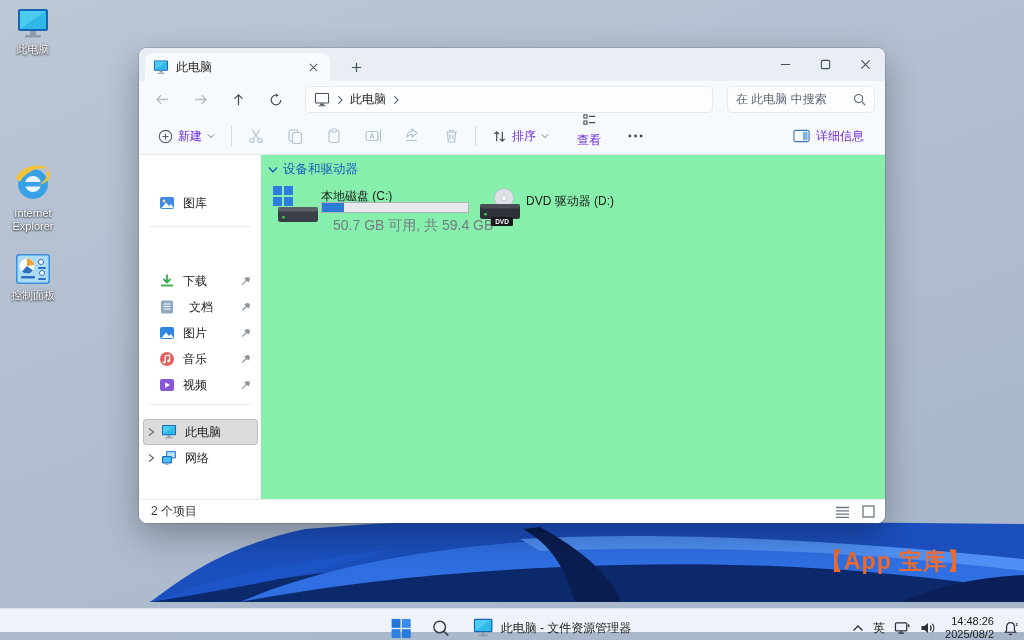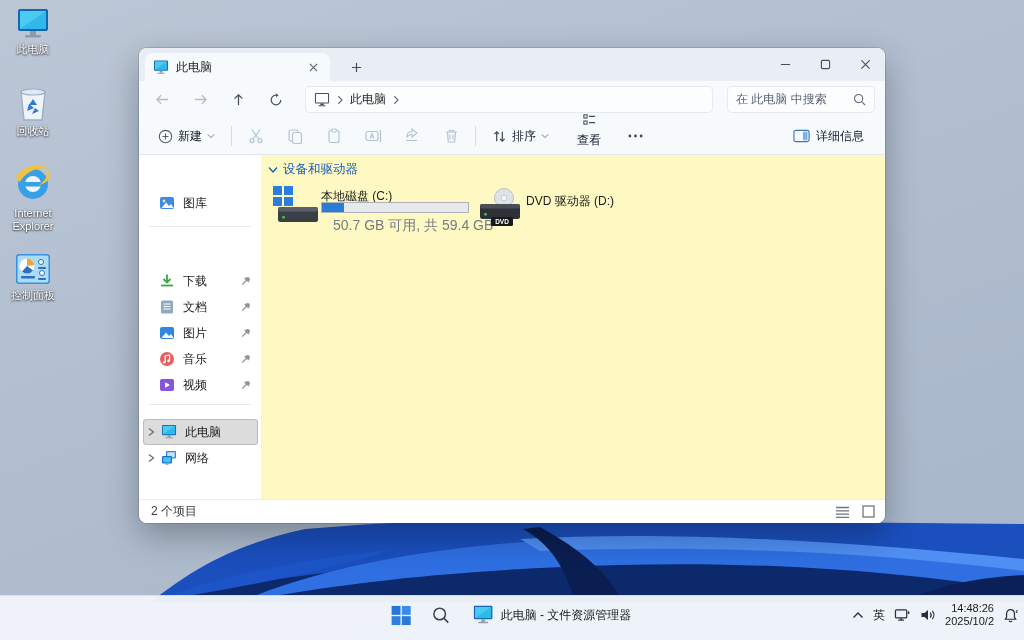--- a/index.html
+++ b/index.html
@@ -29,46 +29,46 @@
   .addressbar { margin-left:14px; width:408px; height:27px; background:rgba(255,255,255,.65); border:1px solid rgba(130,140,155,.18); border-radius:5px; display:flex; align-items:center; padding:0 8px; gap:6px; }
   .crumb { font-size:12px; }
   .searchbox { margin-left:auto; margin-right:10px; width:148px; height:27px; background:rgba(255,255,255,.65); border:1px solid rgba(130,140,155,.18); border-radius:5px; display:flex; align-items:center; padding:0 8px; }
   .searchbox .ph { flex:1; color:#5d6774; font-size:12px; }
 
   .toolbar { position:absolute; left:0; top:70px; right:0; height:37px; background:#f7fafd; border-bottom:1px solid #e3e7ed; display:flex; align-items:center; }
   .tb-btn { display:flex; align-items:center; gap:5px; padding:5px 7px; border-radius:5px; }
   .tb-btn.first { margin-left:12px; }
   .tb-ico-btn { width:30px; height:28px; display:flex; align-items:center; justify-content:center; border-radius:5px; }
   .tb-divider { width:1px; height:20px; background:#d7dce3; margin:0 9px; }
-  .tb-label { font-size:12px; color:#0f172a; }
+  .tb-label { font-size:12px; color:#6d28d9; }
   .details-btn { margin-left:auto; margin-right:14px; display:flex; align-items:center; gap:6px; padding:5px 7px; border-radius:5px; }
 
   .sidebar { position:absolute; left:0; top:107px; width:122px; bottom:24px; background:#fff; }
   .sb-row { position:absolute; left:4px; right:3px; height:26px; display:flex; align-items:center; border-radius:4px; }
   .sb-row .sb-ico { width:16px; height:16px; margin-left:16px; flex:0 0 16px; }
   .sb-row.tree .sb-ico { margin-left:0; }
   .sb-label { margin-left:8px; font-size:12px; flex:1; white-space:nowrap; overflow:hidden; }
   .sb-pin { width:12px; height:12px; margin-right:6px; flex:0 0 12px; }
   .sb-chevron { width:10px; height:10px; margin-left:3px; margin-right:5px; flex:0 0 10px; }
   .sb-divider { position:absolute; left:10px; right:10px; height:1px; background:#e6e9ee; }
   .sb-row.selected { background:#dcdcdc; box-shadow:0 0 0 1px #bdbdbd inset; }
 
-  .content { position:absolute; left:122px; top:107px; right:0; bottom:24px; background:#fef9c3; }
+  .content { position:absolute; left:122px; top:107px; right:0; bottom:24px; background:#86efac; }
   .group-header { position:absolute; left:7px; top:6px; display:flex; align-items:center; gap:5px; color:#1a5cbe; font-size:12.5px; }
   .drive-name { position:absolute; font-size:12px; color:#1b1b1b; white-space:nowrap; }
   .drive-bar { position:absolute; width:148px; height:11px; background:#e7e9ec; border:1px solid #aeb3ba; }
   .drive-fill { height:100%; background:#2a7cd4; }
   .drive-cap { position:absolute; font-size:14px; color:#757b83; white-space:nowrap;margin-left:12px; }
 
   .statusbar { position:absolute; left:0; right:0; bottom:0; height:24px; background:#fff; border-top:1px solid #ececec; display:flex; align-items:center; }
   .status-count { margin-left:12px; font-size:12px; color:#3c3c3c; }
   .status-views { margin-left:auto; margin-right:10px; display:flex; gap:12px; align-items:center; }
 
   
-  .taskbar { position:absolute; left:0; bottom:0; width:1024px; height:45px; background:rgba(241,245,250,.97); border-top:1px solid rgba(0,0,0,.08); }
+  .taskbar { position:absolute; left:0; bottom:8px; width:1024px; height:24px; background:rgba(241,245,250,.97); border-top:1px solid rgba(0,0,0,.08); }
   .tb-center { position:absolute; left:50%; top:0; transform:translateX(-50%); height:38px; display:flex; align-items:center; gap:6px; }
   .task-btn { height:32px; min-width:34px; display:flex; align-items:center; justify-content:center; border-radius:5px; padding:0 5px; }
   .task-app { display:flex; align-items:center; gap:7px; padding:0 9px; }
   .task-app .app-title { font-size:12px; white-space:nowrap; }
   .tray { position:absolute; right:6px; top:0; height:38px; display:flex; align-items:center; gap:9px; }
   .tray-ime { font-size:12px; }
   .tray-clock { text-align:right; font-size:11px; line-height:13px; }
 </style>
 </head>
 <body>
@@ -89,30 +89,20 @@
     <svg width="34" height="32" viewBox="0 0 34 32">
       <rect x="2" y="1" width="30" height="22" rx="2" fill="#1565b4"></rect>
       <rect x="4" y="3" width="26" height="18" fill="#2fb9e8"></rect>
       <polygon points="4,3 30,3 4,21" fill="#55d1f2" opacity=".75"></polygon>
       <rect x="14" y="23" width="6" height="4" fill="#8d9aab"></rect>
       <rect x="9" y="27" width="16" height="2.5" rx="1" fill="#8d9aab"></rect>
     </svg>
     <span class="dlabel">此电脑</span>
   </div>
 
-  <div class="desktop-icon" style="left:2px; top:86px;">
-    <svg width="34" height="36" viewBox="0 0 34 36">
-      <path d="M5 6 L29 6 L26 34 L8 34 Z" fill="#eef4f9" stroke="#9ab0c4" stroke-width="1.4"></path>
-      <ellipse cx="17" cy="6" rx="12" ry="3" fill="#dfe9f2" stroke="#9ab0c4" stroke-width="1.2"></ellipse>
-      <path d="M17 13 l4 6 h-8 Z" fill="#2f7bd0"></path>
-      <path d="M11 25 l2-7 5 4 Z" fill="#2f7bd0"></path>
-      <path d="M23 25 l-7 3 3-6 Z" fill="#2f7bd0"></path>
-    </svg>
-    <span class="dlabel">回收站</span>
-  </div>
 
   <div class="desktop-icon" style="left:2px; top:162px;">
     <svg width="40" height="42" viewBox="0 0 40 42">
       <circle cx="20" cy="22" r="15" fill="#37a0e6"></circle>
       <circle cx="20" cy="22" r="8" fill="#eaf5fd"></circle>
       <rect x="12" y="20" width="16" height="4.5" fill="#37a0e6"></rect>
       <path d="M3 16 C8 3 30 0 37 8 C31 4 14 7 7 20 Z" fill="#f2c23c"></path>
       <path d="M36 9 C40 15 33 22 26 23 C32 19 35 14 33 10 Z" fill="#f2c23c"></path>
     </svg>
     <span class="dlabel">Internet Explorer</span>
@@ -127,20 +117,21 @@
       <path d="M12 14 L18 18.5 A7.5 7.5 0 0 1 7 19.5 Z" fill="#2f6fbe"></path>
       <rect x="6" y="24" width="14" height="2.5" rx="1" fill="#2f6fbe"></rect>
       <circle cx="26" cy="10" r="2.5" fill="#fdfdfd" stroke="#2f6fbe"></circle>
       <rect x="23" y="15" width="8" height="2" rx="1" fill="#2f6fbe"></rect>
       <circle cx="27" cy="21" r="2.5" fill="#fdfdfd" stroke="#2f6fbe"></circle>
       <rect x="23" y="26" width="8" height="2" rx="1" fill="#2f6fbe"></rect>
     </svg>
     <span class="dlabel">控制面板</span>
   </div>
 
+  <div class="watermark" style="color: rgb(237, 107, 46);">【App 宝库】</div>
 
   <div class="window">
 
     <div class="tabstrip">
       <div class="tab">
         <svg width="16" height="15" viewBox="0 0 34 32">
           <rect x="2" y="1" width="30" height="22" rx="2" fill="#1565b4"></rect>
           <rect x="4" y="3" width="26" height="18" fill="#2fb9e8"></rect>
           <polygon points="4,3 30,3 4,21" fill="#55d1f2" opacity=".75"></polygon>
           <rect x="14" y="23" width="6" height="4" fill="#8d9aab"></rect>
@@ -329,21 +320,21 @@
             <path d="M8 1.5 V9 M4.5 6 L8 9.5 L11.5 6" fill="none" stroke="#35ab4a" stroke-width="1.8"></path>
             <path d="M2 12.5 H14" stroke="#35ab4a" stroke-width="1.8"></path>
           </svg>
         <span class="sb-label">下载</span>
         <svg class="sb-pin" viewBox="0 0 12 12">
             <circle cx="7.6" cy="4.2" r="2.3" fill="#8e979f"></circle>
             <path d="M6 5.8 L2.2 9.6" stroke="#8e979f" stroke-width="1.3"></path>
             <path d="M4.6 2.8 L9.2 7.2" stroke="#8e979f" stroke-width="1.1"></path>
           </svg>
       </div>
-      <div class="sb-row" style="top:139px;">
+      <div class="sb-row" style="top:139px;gap:6px;">
         <svg class="sb-ico" viewBox="0 0 16 16">
             <rect x="2" y="1.5" width="12" height="13" rx="1.5" fill="#8fa9c2"></rect>
             <path d="M4.5 5 H11.5 M4.5 7.5 H11.5 M4.5 10 H11.5" stroke="#fff" stroke-width="1.1"></path>
           </svg>
         <span class="sb-label">文档</span>
         <svg class="sb-pin" viewBox="0 0 12 12">
             <circle cx="7.6" cy="4.2" r="2.3" fill="#8e979f"></circle>
             <path d="M6 5.8 L2.2 9.6" stroke="#8e979f" stroke-width="1.3"></path>
             <path d="M4.6 2.8 L9.2 7.2" stroke="#8e979f" stroke-width="1.1"></path>
           </svg>
@@ -506,21 +497,21 @@
           <rect x="1.5" y="2" width="12" height="8.5" rx="1" fill="none" stroke="#2a2f36" stroke-width="1.3"></rect>
           <path d="M7.5 10.5 V13 M4.5 13 H10.5" stroke="#2a2f36" stroke-width="1.3"></path>
           <path d="M14.5 5 H16.5 M15.5 3.5 V6.5" stroke="#2a2f36" stroke-width="1.2"></path>
         </svg>
       <svg width="16" height="14" viewBox="0 0 16 14">
           <path d="M1.5 5 H4.5 L8 2 V12 L4.5 9 H1.5 Z" fill="#2a2f36"></path>
           <path d="M10.2 4.5 A4 4 0 0 1 10.2 9.5 M12.3 2.8 A6.5 6.5 0 0 1 12.3 11.2" fill="none" stroke="#2a2f36" stroke-width="1.2"></path>
         </svg>
       <div class="tray-clock">
         <div>14:48:26</div>
-        <div>2025/10/2</div>
+        <div>2025/08/2</div>
       </div>
       <svg width="15" height="15" viewBox="0 0 16 16">
           <path d="M8 1.8 C5.4 1.8 3.8 3.8 3.8 6.4 V10 L2.5 12 H13.5 L12.2 10 V6.4 C12.2 3.8 10.6 1.8 8 1.8 Z" fill="none" stroke="#2a2f36" stroke-width="1.3"></path>
           <path d="M6.5 13.6 A1.6 1.6 0 0 0 9.5 13.6" fill="none" stroke="#2a2f36" stroke-width="1.2"></path>
           <text x="13.4" y="5" font-size="5.5" font-weight="bold" fill="#2a2f36">z</text>
         </svg>
     </div>
   </div>
 </div>
 

